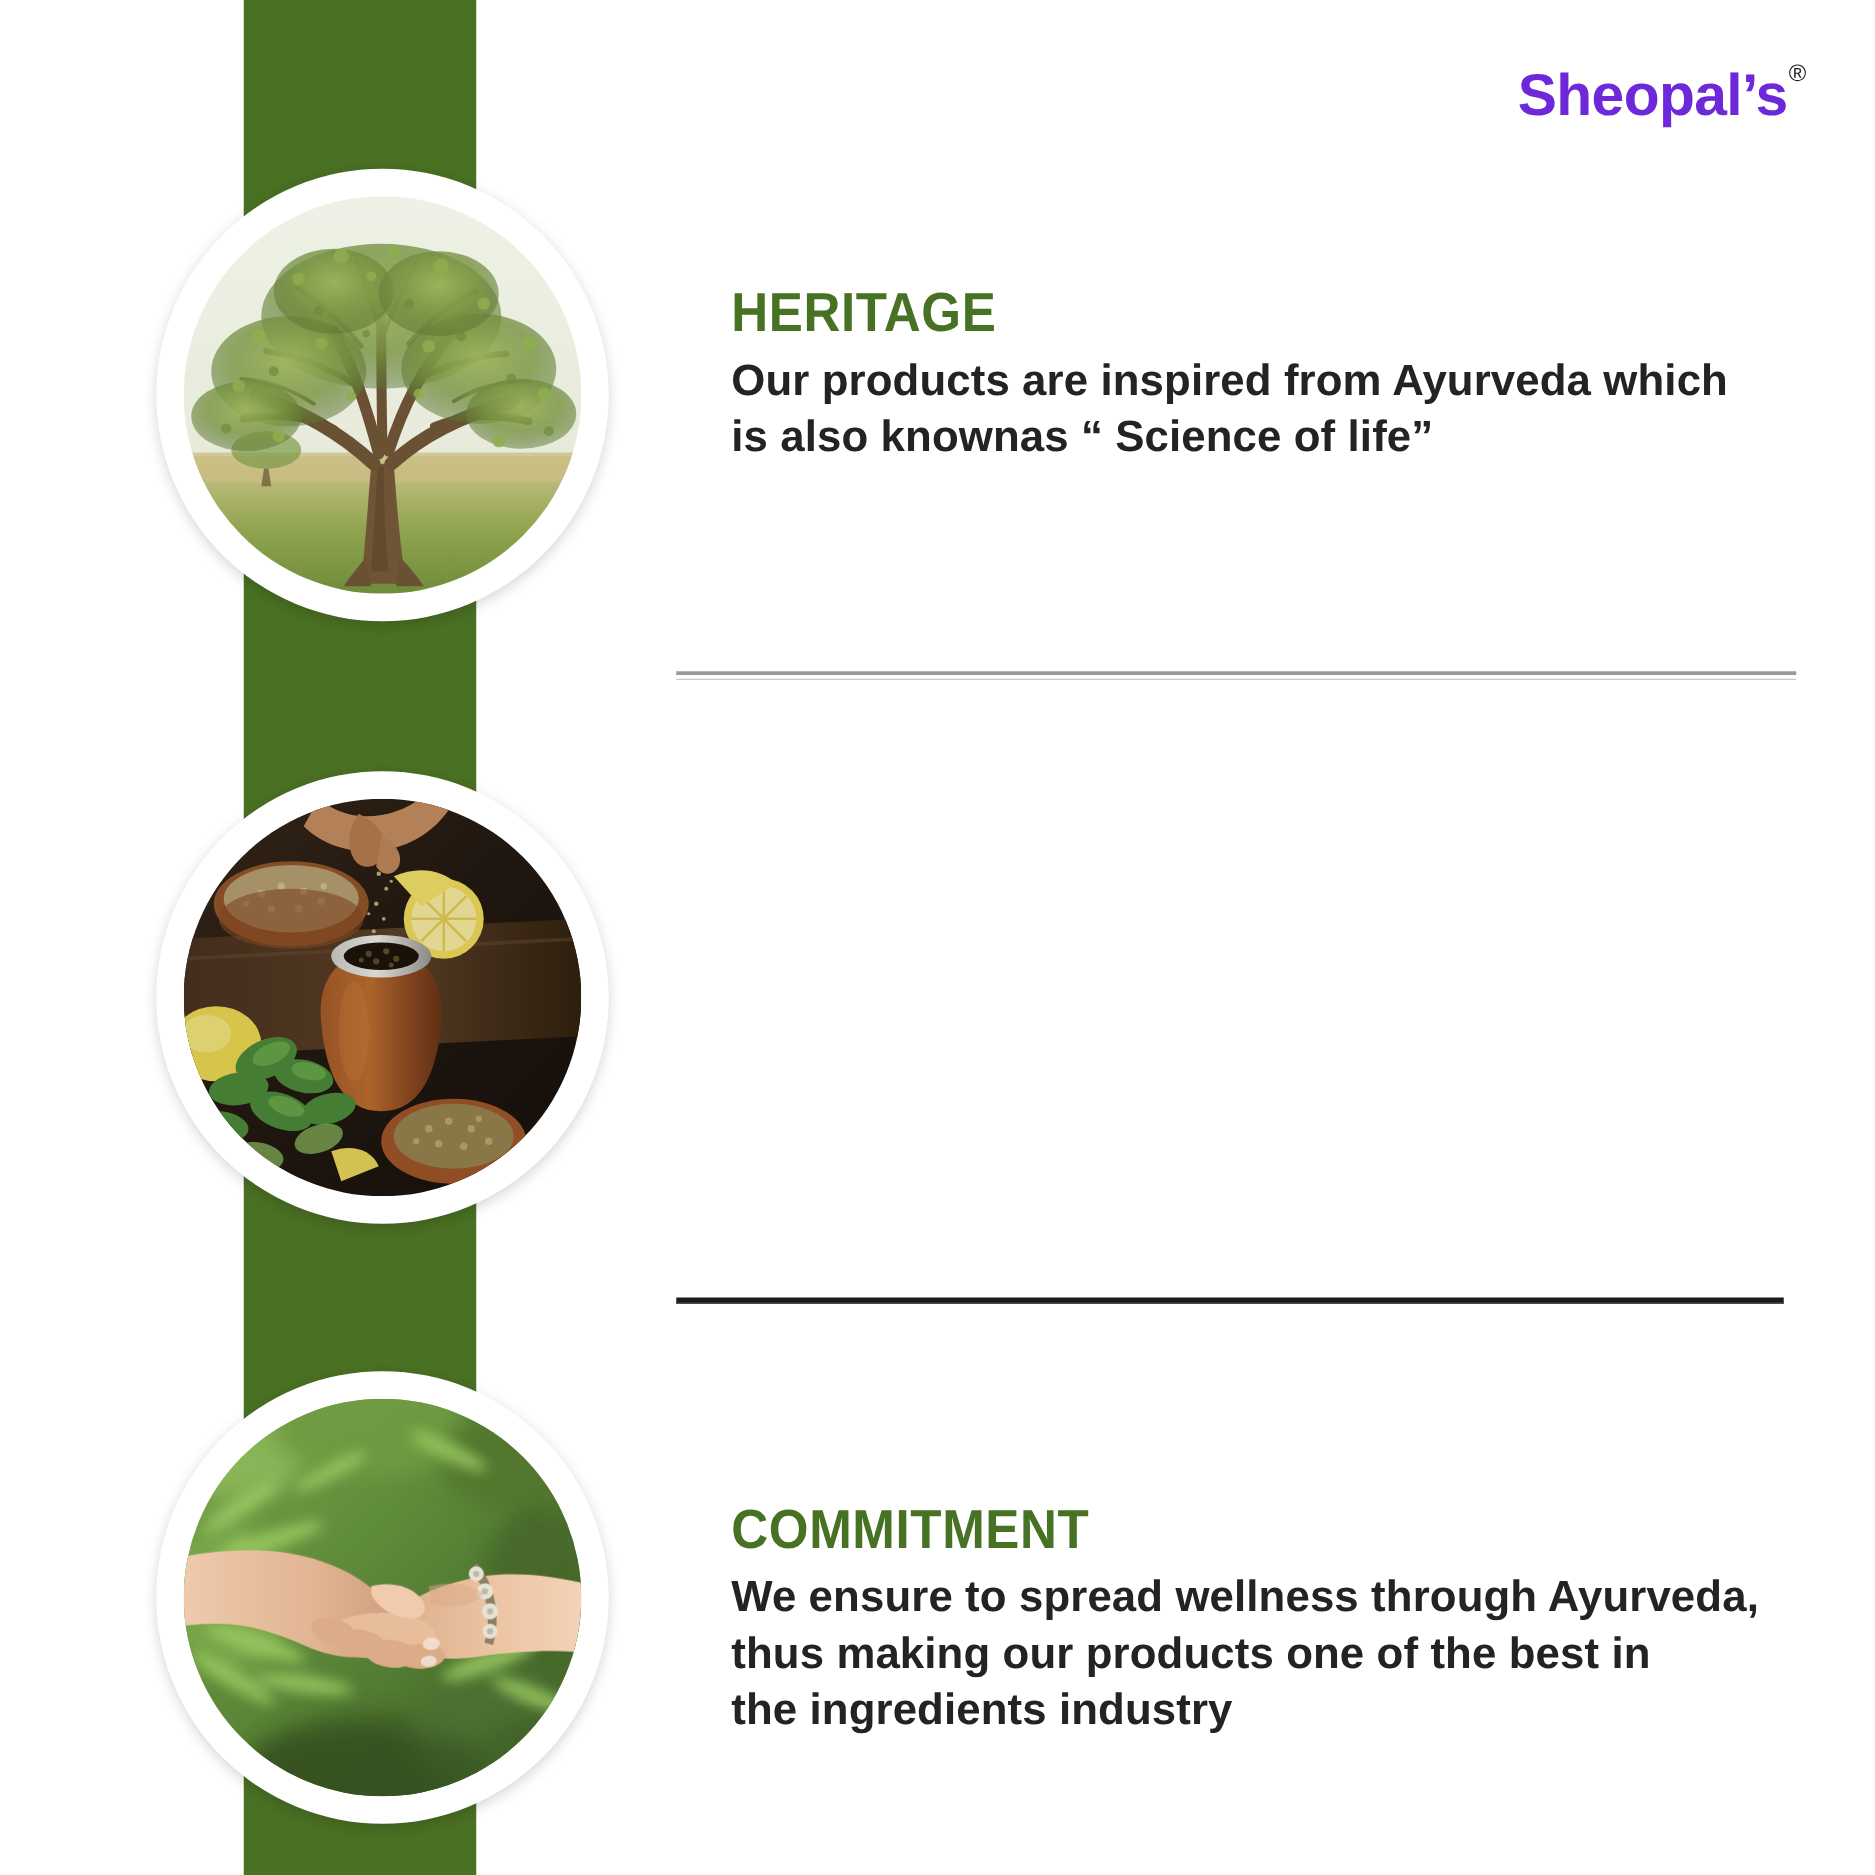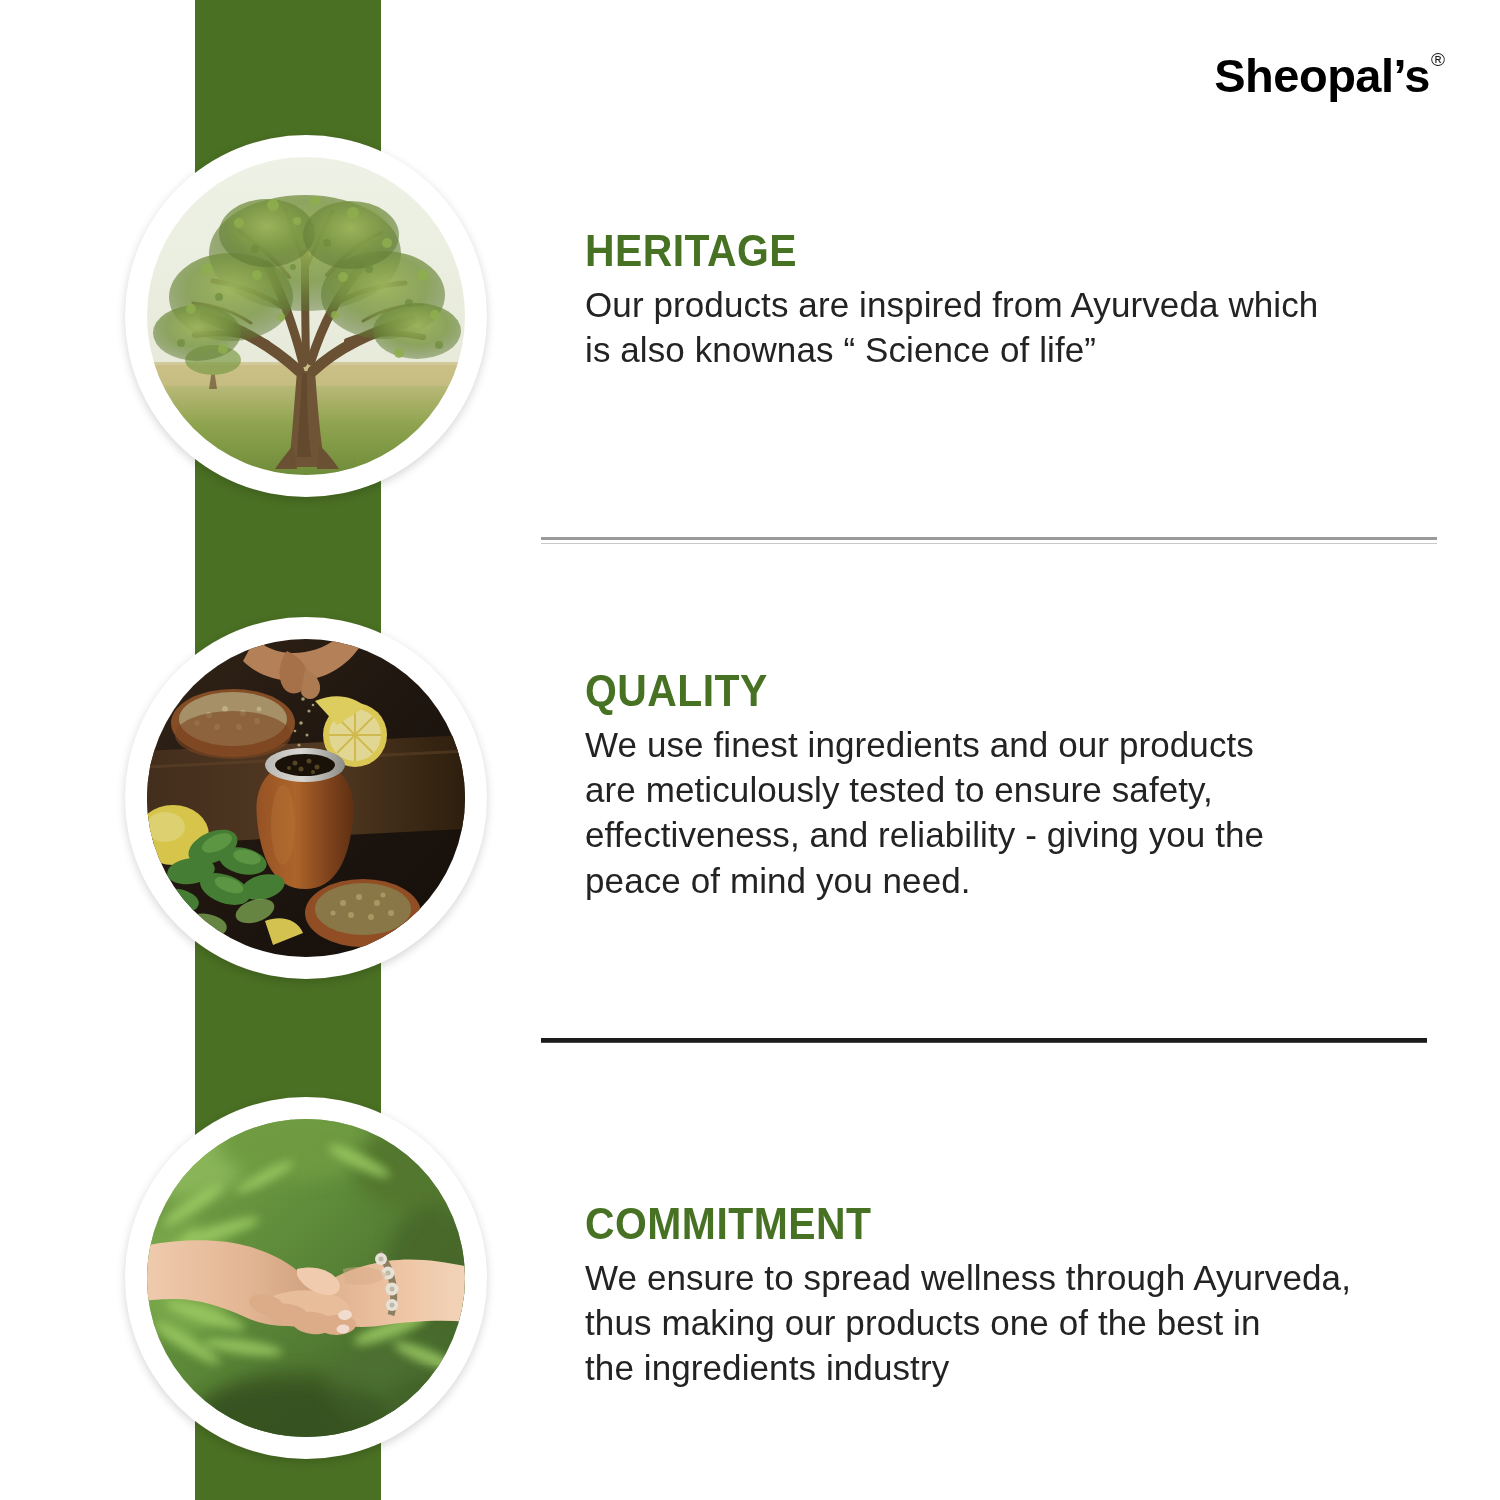--- a/index.html
+++ b/index.html
@@ -24,21 +24,21 @@
     position:absolute;
     right:55px; top:52px;
     display:flex;
     align-items:flex-start;
     line-height:1;
   }
   .logo-word{
     font-family:"Liberation Sans", sans-serif;
     font-size:47px;
     font-weight:700;
-    color:#000000;
+    color:#6d28d9;
     letter-spacing:-0.5px;
   }
   .logo-reg{
     font-size:19px;
     color:#1a1a1a;
     margin-top:-2px;
     margin-left:1px;
   }
 
   
@@ -80,21 +80,21 @@
     font-weight:700;
     color:#477223;
     letter-spacing:0.5px;
     line-height:1.05;
     transform:scaleX(0.93);
     transform-origin:left center;
     margin-bottom:8px;
   }
   .body-text{
     font-family:"Liberation Sans", sans-serif;
-    font-weight:400;
+    font-weight:700;
     font-size:35px;
     line-height:1.29;
     color:#232323;
     letter-spacing:0.1px;
     white-space:pre-line;
   }
 
   
   .divider{ position:absolute; }
   .divider-light{
@@ -460,27 +460,20 @@
 <div class="divider divider-dark"></div>
 
 <div class="content">
 
   <div class="block block-1">
     <div class="heading">HERITAGE</div>
     <div class="body-text">Our products are inspired from Ayurveda which
 is also knownas “ Science of life”</div>
   </div>
 
-  <div class="block block-2">
-    <div class="heading">QUALITY</div>
-    <div class="body-text">We use finest ingredients and our products
-are meticulously tested to ensure safety,
-effectiveness, and reliability - giving you the
-peace of mind you need.</div>
-  </div>
 
   <div class="block block-3">
     <div class="heading">COMMITMENT</div>
     <div class="body-text">We ensure to spread wellness through Ayurveda,
 thus making our products one of the best in
 the ingredients industry</div>
   </div>
 
 </div>
 

